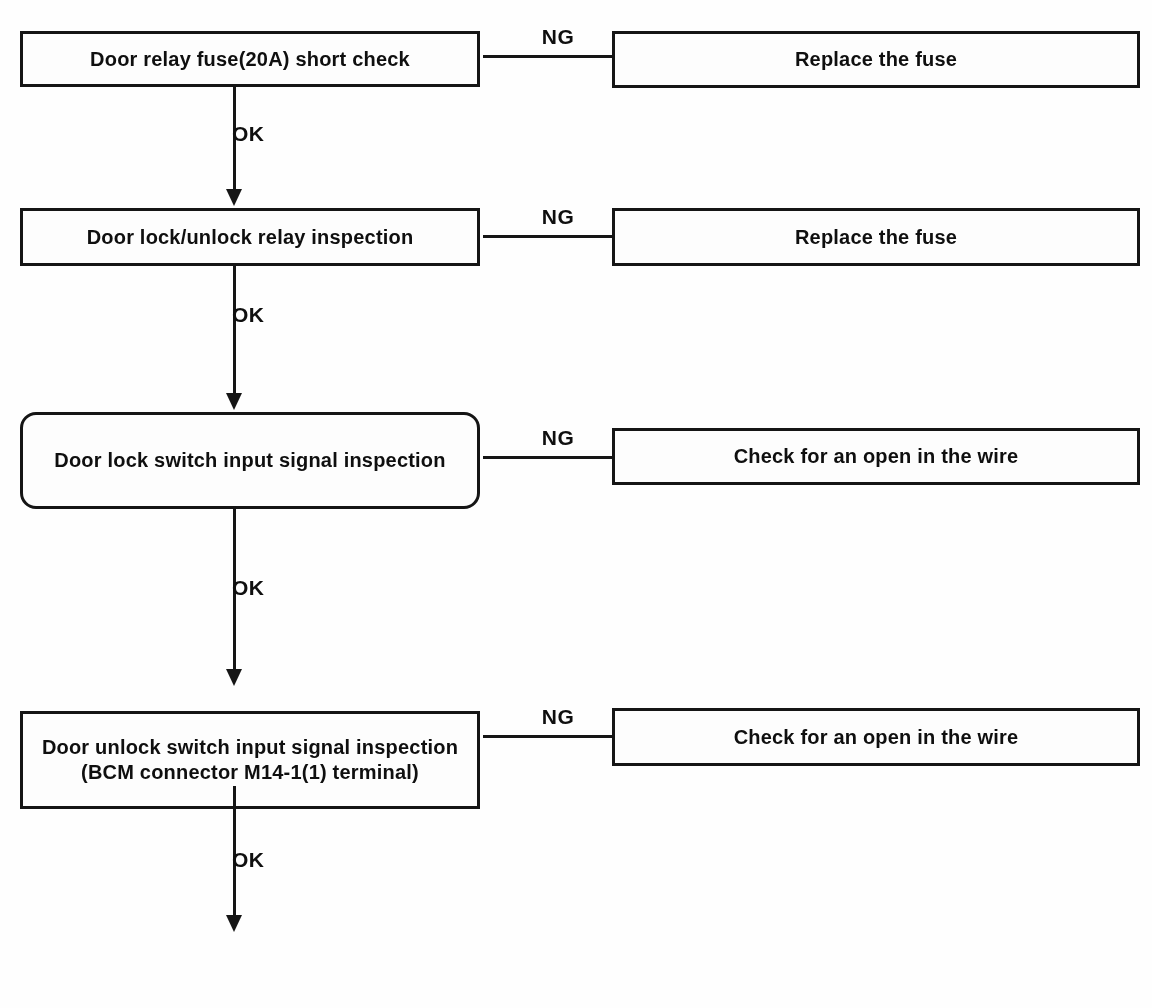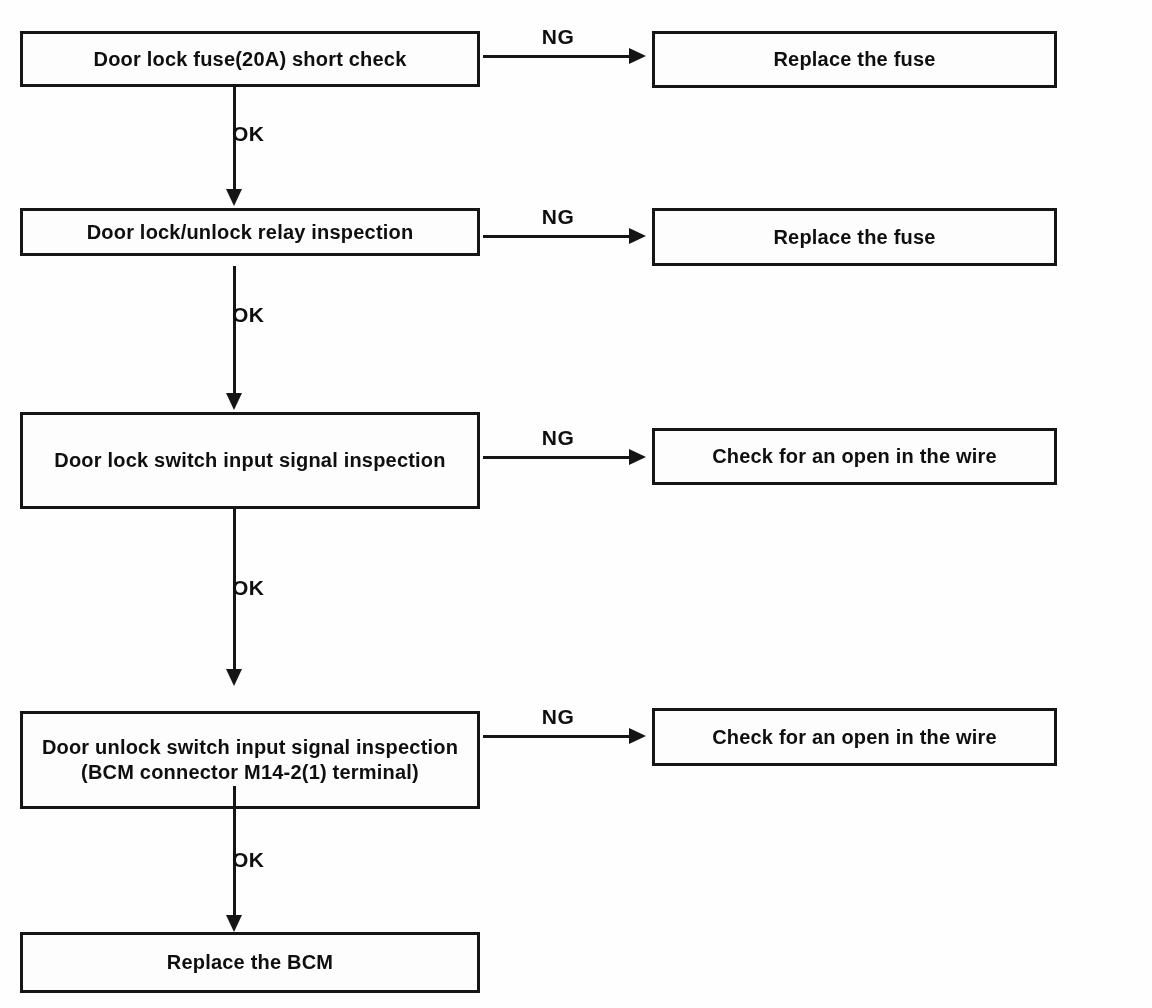--- a/index.html
+++ b/index.html
@@ -25,21 +25,21 @@
     flex-direction: column;
     align-items: center;
     justify-content: center;
     text-align: center;
     font-size: 20px;
     font-weight: 600;
     line-height: 25px;
     letter-spacing: 0.2px;
   }
   .left-box  { left: 20px;  width: 460px; }
-  .right-box { left: 652px; width: 405px; }
+  .right-box { left: 612px; width: 528px; }
 
   .branch-label {
     position: absolute;
     font-size: 21px;
     font-weight: 700;
     letter-spacing: 0.5px;
     width: 60px;
     text-align: center;
   }
 
@@ -76,89 +76,86 @@
     border-right: 8px solid transparent;
     border-top: 17px solid #151515;
   }
 </style>
 </head>
 <body>
 
 <div class="canvas">
 
   <div class="fbox left-box" style="top:31px; height:56px;">
-    <span>Door lock fuse(20A) short check</span>
+    <span>Door relay fuse(20A) short check</span>
   </div>
   <div class="h-arrow" style="left:483px; top:48px; width:163px;">
     <div class="h-line"></div>
     <div class="h-head"></div>
   </div>
   <div class="branch-label" style="left:528px; top:25px;">NG</div>
   <div class="fbox right-box" style="top:31px; height:57px;">
     <span>Replace the fuse</span>
   </div>
 
   <div class="v-arrow" style="left:226px; top:87px; height:119px;">
     <div class="v-line"></div>
     <div class="v-head"></div>
   </div>
   <div class="branch-label" style="left:232px; top:122px; text-align:left;">OK</div>
 
-  <div class="fbox left-box" style="top:208px; height:48px;">
+  <div class="fbox left-box" style="top:208px; height:58px;">
     <span>Door lock/unlock relay inspection</span>
   </div>
   <div class="h-arrow" style="left:483px; top:228px; width:163px;">
     <div class="h-line"></div>
     <div class="h-head"></div>
   </div>
   <div class="branch-label" style="left:528px; top:205px;">NG</div>
   <div class="fbox right-box" style="top:208px; height:58px;">
     <span>Replace the fuse</span>
   </div>
 
   <div class="v-arrow" style="left:226px; top:266px; height:144px;">
     <div class="v-line"></div>
     <div class="v-head"></div>
   </div>
   <div class="branch-label" style="left:232px; top:303px; text-align:left;">OK</div>
 
-  <div class="fbox left-box" style="top:412px; height:97px;">
+  <div class="fbox left-box" style="top:412px; height:97px;border-radius:16px;">
     <span>Door lock switch input signal inspection</span>
   </div>
   <div class="h-arrow" style="left:483px; top:449px; width:163px;">
     <div class="h-line"></div>
     <div class="h-head"></div>
   </div>
   <div class="branch-label" style="left:528px; top:426px;">NG</div>
   <div class="fbox right-box" style="top:428px; height:57px;">
     <span>Check for an open in the wire</span>
   </div>
 
   <div class="v-arrow" style="left:226px; top:509px; height:177px;">
     <div class="v-line"></div>
     <div class="v-head"></div>
   </div>
   <div class="branch-label" style="left:232px; top:576px; text-align:left;">OK</div>
 
   <div class="fbox left-box" style="top:688px; height:98px;margin-top:23px;">
     <span>Door unlock switch input signal inspection</span>
-    <span>(BCM connector M14-2(1) terminal)</span>
+    <span>(BCM connector M14-1(1) terminal)</span>
   </div>
   <div class="h-arrow" style="left:483px; top:728px; width:163px;">
     <div class="h-line"></div>
     <div class="h-head"></div>
   </div>
   <div class="branch-label" style="left:528px; top:705px;">NG</div>
   <div class="fbox right-box" style="top:708px; height:58px;">
     <span>Check for an open in the wire</span>
   </div>
 
   <div class="v-arrow" style="left:226px; top:786px; height:146px;">
     <div class="v-line"></div>
     <div class="v-head"></div>
   </div>
   <div class="branch-label" style="left:232px; top:848px; text-align:left;">OK</div>
 
-  <div class="fbox left-box" style="top:932px; height:61px;">
-    <span>Replace the BCM</span>
-  </div>
 
 </div>
 
 </body></html>

